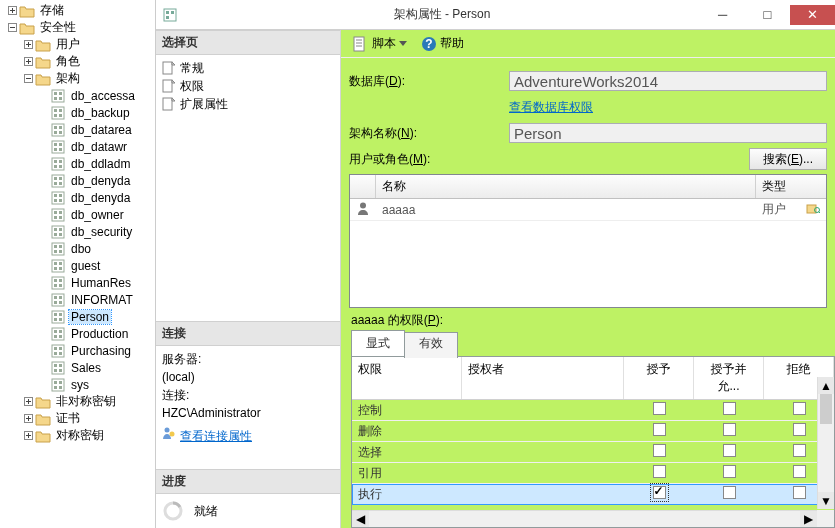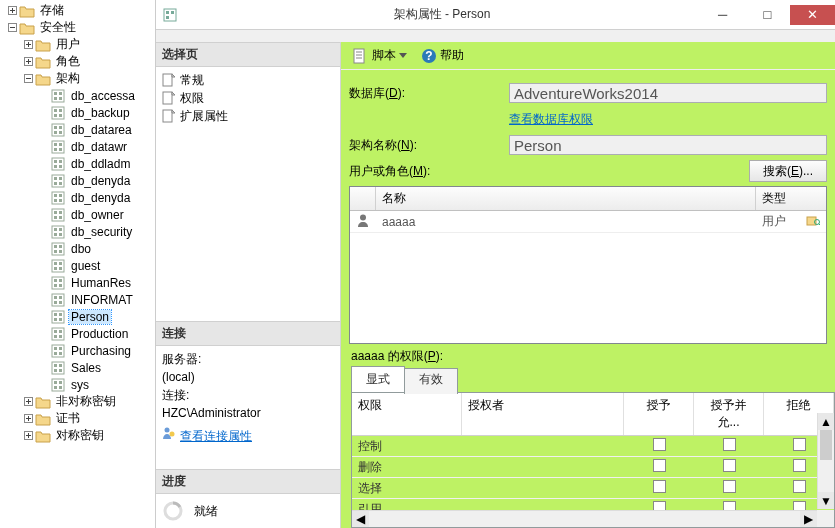--- a/index.html
+++ b/index.html
@@ -21,21 +21,21 @@
   .ind3 { padding-left: 38px;}
   
   
   .dialog { flex: 1; height: 528px; display:flex; flex-direction:column; background:#f0f0f0; }
   .titlebar { height: 30px; background:#fff; display:flex; align-items:center; border-bottom:1px solid #d0d0d0; }
   .titlebar .dico { width:28px; display:flex; align-items:center; justify-content:center;}
   .titlebar .ttl { flex:1; text-align:center; font-size:12px; color:#333; }
   .titlebar .winbtn { width:45px; height:20px; display:flex; align-items:center; justify-content:center; color:#333; font-family: Arial; font-size:13px;}
   .titlebar .winbtn.close { background:#c75050; color:#fff; width:45px; height:20px;}
   
-  .dialog-body { flex:1; display:flex; overflow:hidden;margin-top:12px; }
+  .dialog-body { flex:1; display:flex; overflow:hidden; }
   
   
   .dlg-left { width:185px; background:#f0f0f0; display:flex; flex-direction:column; border-right:1px solid #d4d4d4; }
   .section-hdr { background:#e6e6e6; border-top:1px solid #d0d0d0; border-bottom:1px solid #d0d0d0; padding:3px 6px; font-weight:bold; color:#333;}
   .section-body { padding:4px 6px; background:#fff;text-align:right; }
   .page-item { display:flex; align-items:center; height:18px; gap:4px; cursor:default;}
   .page-item .pico { width:14px; height:14px; display:inline-flex;}
   .conn-body { padding:4px 6px; background:#fff; line-height:1.5; }
   .link { color:#0066cc; text-decoration:underline; cursor:pointer; }
   .status-row { display:flex; align-items:center; gap:10px; padding:6px 6px; background:#fff;}
@@ -48,21 +48,21 @@
   .tb-drop { width:0;height:0;border-left:4px solid transparent;border-right:4px solid transparent;border-top:5px solid #555;}
   
   .form { padding:10px 8px 0 8px; }
   .form-row { display:flex; align-items:center; height:26px; gap:10px;}
   .form-row label { width:150px; }
   .u { text-decoration:underline; }
   .txt { flex:1; height:20px; border:1px solid #abadb3; padding:1px 4px; font-family:Tahoma,Arial; font-size:15px; background:#fff;}
   .txt.ro { background:#f0f0f0; color:#555;}
   .btn-search { width:78px; height:22px; background:linear-gradient(#fdfdfd,#e6e6e6); border:1px solid #acacac; cursor:pointer;}
   
-  .grid1 { margin:2px 8px 0 8px; border:1px solid #828790; height:158px; background:#fff; position:relative; }
+  .grid1 { margin:2px 8px 0 8px; border:1px solid #828790; height:134px; background:#fff; position:relative; }
   .grid-hdr { display:flex; background:linear-gradient(#fdfdfd,#ececec); border-bottom:1px solid #c0c0c0;}
   .grid-hdr .col { padding:3px 6px; border-right:1px solid #d0d0d0;}
   .grid-hdr .col1 { width:26px; }
   .grid-hdr .col2 { flex:1; }
   .grid-hdr .col3 { width:70px; border-right:none;}
   .grid-row { display:flex; align-items:center; height:22px; border-bottom:1px solid #eee;}
   .grid-row .cell1 { width:26px; display:flex; align-items:center; justify-content:center;}
   .grid-row .cell2 { flex:1; padding:0 6px; color:#555;}
   .grid-row .cell3 { width:70px; padding:0 6px; display:flex; align-items:center; gap:6px; color:#555;}
   

